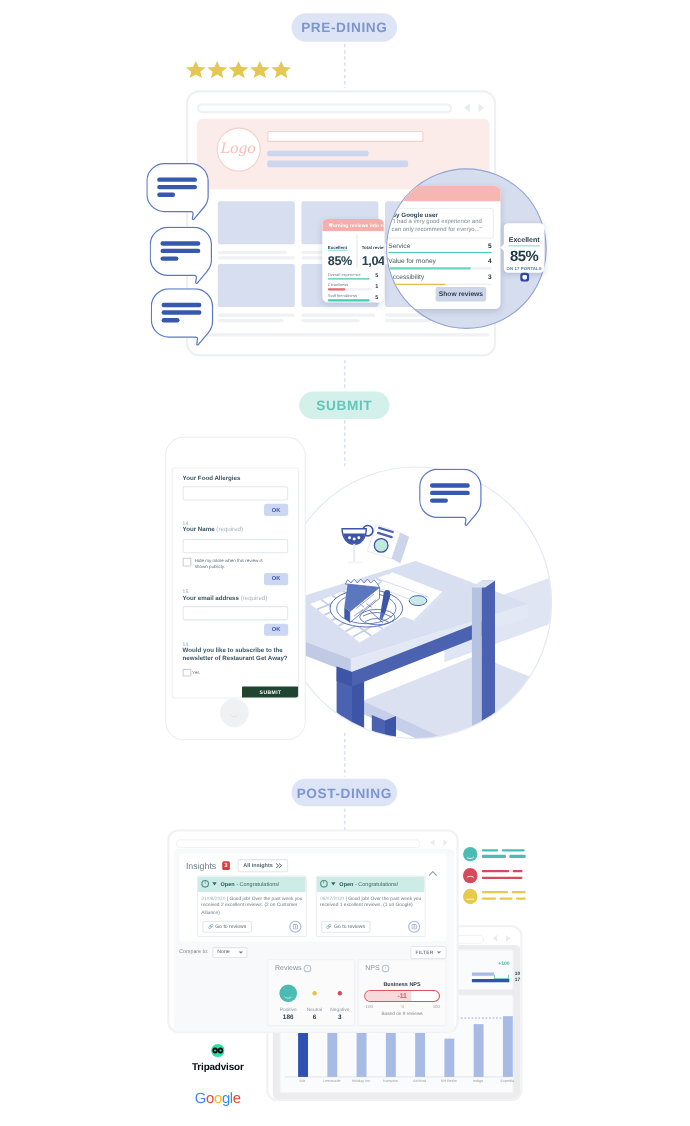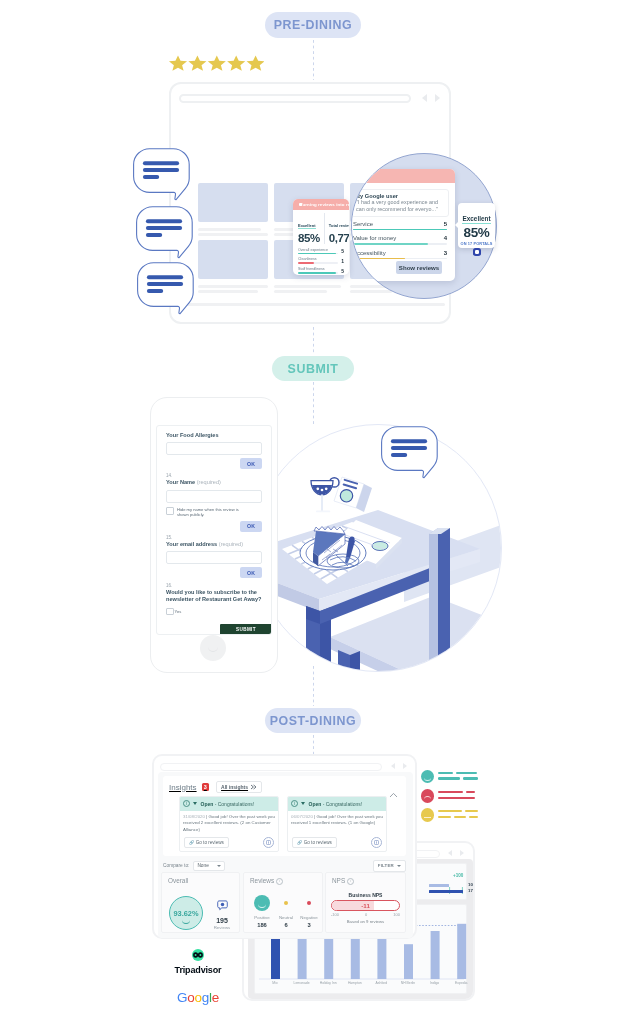--- a/index.html
+++ b/index.html
@@ -110,21 +110,21 @@
   .cmp .num{position:absolute;font-size:4.4px;color:#2c3e4c;font-weight:bold;}
   .whisk{position:absolute;}
   .chartbox{position:absolute;left:6px;top:45px;width:213px;height:90px;background:#fafbfc;border:1px solid #f0f1f3;border-radius:2px;box-sizing:border-box;}
   .mainwin{position:absolute;left:152px;top:754px;width:265px;height:185px;background:#fff;border:2px solid #f1f2f4;border-radius:10px;box-sizing:border-box;}
   .mainwin .mbar{position:absolute;left:6px;top:5px;width:253px;height:12px;}
   .mainwin .mpill{position:absolute;left:0;top:2px;width:222px;height:8px;border:1.7px solid #f1f2f4;border-radius:5px;box-sizing:border-box;}
   .mainwin .marw{position:absolute;top:2px;width:0;height:0;border-top:3.5px solid transparent;border-bottom:3.5px solid transparent;}
   .mbody{position:absolute;left:4px;top:16px;width:255px;height:166px;background:#f8f9fa;border-radius:4px;overflow:hidden;}
 
   .insights{position:absolute;left:5px;top:4px;width:243px;height:80px;background:#fff;border-radius:3px;}
-  .ins-head{position:absolute;left:6px;top:5px;display:flex;align-items:center;text-decoration:underline;}
+  .ins-head{position:absolute;left:6px;top:5px;display:flex;align-items:center;}
   .ins-title{font-size:8px;color:#6e7d88;}
   .ins-badge{margin-left:5px;width:7.5px;height:8.5px;background:#e03a3a;border-radius:1.5px;color:#fff;font-size:5.4px;font-weight:bold;display:flex;align-items:center;justify-content:center;}
   .ins-all{margin-left:7px;height:10px;padding:0 4px;border:1px solid #e4e7ea;border-radius:2px;display:flex;align-items:center;font-size:5px;font-weight:bold;color:#5a6670;background:#fff;}
   .ins-all .chv{margin-left:1.5px;line-height:0;display:flex;}
   .ins-collapse{position:absolute;right:8px;top:8px;}
   .icard{position:absolute;top:20px;width:100px;height:56px;border:1px solid #eceff1;border-radius:2px;box-sizing:border-box;background:#fff;overflow:hidden;}
   .icard .ih{height:13.5px;background:#cdece7;display:flex;align-items:center;padding-left:3px;}
   .icard .ih .dot{width:7px;height:7px;border-radius:50%;border:1px solid #4a8f86;box-sizing:border-box;color:#4a8f86;font-size:5px;display:flex;align-items:center;justify-content:center;line-height:1;}
   .icard .ih .cv{margin-left:2.5px;width:0;height:0;border-left:2.6px solid transparent;border-right:2.6px solid transparent;border-top:3.4px solid #2a6d63;}
   .icard .ih .st{margin-left:4px;font-size:5px;font-weight:bold;color:#255f57;}
@@ -198,20 +198,28 @@
       <path d="M10 0.6 L12.55 6.6 L19.05 7.15 L14.12 11.43 L15.6 17.8 L10 14.4 L4.4 17.8 L5.88 11.43 L0.95 7.15 L7.45 6.6 Z" transform="translate(77.6,0) scale(1,0.89)"></path>
     </g>
   </svg>
 
   <div class="browser">
     <div class="browser-bar">
       <div class="url-pill"></div>
       <div class="nav-arrow nav-left"></div>
       <div class="nav-arrow nav-right"></div>
     </div>
+    <div class="hero">
+      <div class="logo-circle">
+        <span class="logo-text">Logo</span>
+      </div>
+      <div class="hero-field"></div>
+      <div class="hero-line" style="top:28.5px;width:92px;height:5.3px;"></div>
+      <div class="hero-line" style="top:38px;width:128px;height:5.6px;"></div>
+    </div>
     <div class="cards">
       <div class="ccard" style="left:0px;top:0px;width:70px;">
           <div class="thumb"></div>
           <div class="l1" style="width:90%"></div>
           <div class="l2" style="width:100%"></div>
         </div>
       <div class="ccard" style="left:76px;top:0px;width:70px;">
           <div class="thumb"></div>
           <div class="l1" style="width:70%"></div>
           <div class="l2" style="width:90%"></div>
@@ -247,21 +255,21 @@
     </div>
     <div class="widget-body">
       <div class="wstat">
         <div class="col">
           <div class="lab">Excellent</div>
           <div class="val">85%</div>
         </div>
         <div class="wdiv"></div>
         <div class="col">
           <div class="lab" style="border-bottom-color:transparent">Total reviews</div>
-          <div class="val">0,77</div>
+          <div class="val">1,04</div>
         </div>
       </div>
       <div class="wmet">
         <div class="r">
             <div class="lw">
               <div class="rl">Overall experience</div>
               <div class="bar">
                 <i style="width:95%;background:#4cc9b8"></i>
               </div>
             </div>
@@ -674,35 +682,20 @@
         <div class="sel">
             <span>None</span>
             <span class="caret"></span>
           </div>
         <div class="filt">
             <span>FILTER</span>
             <span class="caret" style="margin-left:3px;"></span>
           </div>
       </div>
 
-      <div class="kpi" style="left:3px;width:79px;">
-        <div class="kt">Overall</div>
-        <div class="donut">
-            <span>93.62%</span>
-            <span class="smile"></span>
-          </div>
-        <div class="revcount">
-          <svg width="11" height="11" viewBox="0 0 12 12">
-            <path d="M2 1 H10 A1.6 1.6 0 0 1 11.2 2.4 V7.2 A1.6 1.6 0 0 1 10 8.6 H5.2 L3 10.6 V8.6 H2 A1.6 1.6 0 0 1 0.8 7.2 V2.4 A1.6 1.6 0 0 1 2 1 Z" fill="none" stroke="#3f5fb6" stroke-width="1"></path>
-            <circle cx="6" cy="4.8" r="1.9" fill="#3f5fb6"></circle>
-          </svg>
-          <div class="cnum">195</div>
-          <div class="clab">Reviews</div>
-        </div>
-      </div>
 
       <div class="kpi" style="left:85px;width:80px;">
         <div class="kt"><span>Reviews</span><span class="info">i</span></div>
         <div class="rvcol" style="left:3px;">
           <div class="cirwrap">
               <div class="cir" style="width:16px;height:16px;background:#4cbcb3;">
                 <span style="position:absolute;left:4px;bottom:3.4px;width:8px;height:3.4px;border-bottom:1.1px solid #d8f2ef;border-radius:0 0 8px 8px;"></span>
               </div>
             </div>
           <div class="lab">Positive</div>

